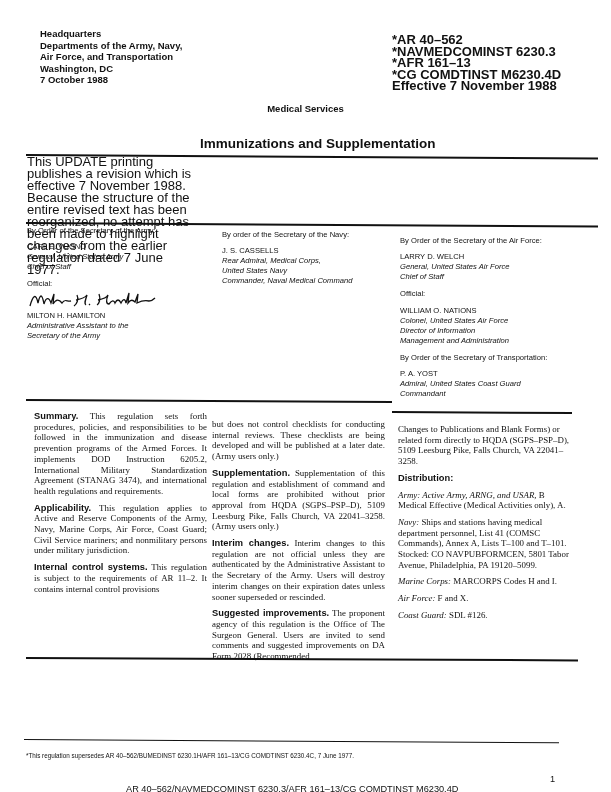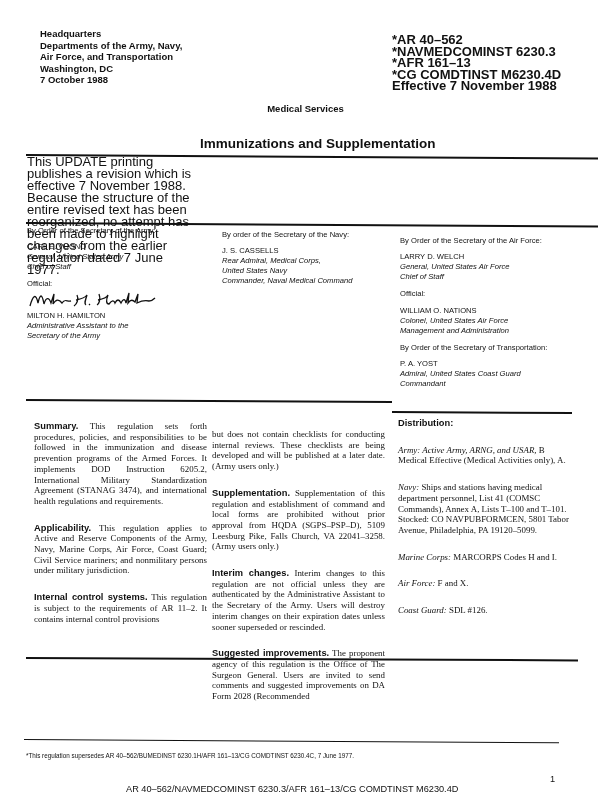--- a/index.html
+++ b/index.html
@@ -14,21 +14,21 @@
     .title { left: 200px; top: 136px; font-size: 13.5px; font-weight: bold; white-space: nowrap; }
     .rule { position: absolute; background: #111; }
     .note { left: 27px; top: 156px; width: 170px; font-size: 13px; line-height: 12px; }
     .order-col { font-size: 7.6px; line-height: 10px; }
     .order-col .lead { margin-bottom: 6px; }
     .order-col .name { }
     .order-col .it { font-style: italic; }
     .order-col .gap { height: 7px; }
     .sig { height: 22px; position: relative; }
     .body-col { font-size: 8.9px; line-height: 10.7px; text-align: justify; }
-    .body-col p { margin: 16px 0 6px 0; }
+    .body-col p { margin: 6px 0 6px 0; }
     .body-col .h { font-family: "Liberation Sans", sans-serif; font-weight: bold; font-size: 9.3px; }
     .body-col .dh { font-family: "Liberation Sans", sans-serif; font-weight: bold; font-size: 9.3px; margin: 0 0 5px 0; }
     .body-col .lbl { font-style: italic; }
     .footnote { left: 26px; top: 752px; font-size: 6.3px; white-space: nowrap; }
     .footer { left: 126px; top: 772px; font-size: 9.2px; white-space: nowrap; margin-top: 12px; }
     .pagenum { left: 550px; top: 774px; font-size: 9.2px; }
   </style>
 </head>
 <body>
 
@@ -86,45 +86,47 @@
 <div class="abs order-col sans" style="left:400px; top:236px; width:200px;">
   <div class="lead">By Order of the Secretary of the Air Force:</div>
   <div class="name">LARRY D. WELCH</div>
   <div class="it">General, United States Air Force</div>
   <div class="it">Chief of Staff</div>
   <div class="gap"></div>
   <div>Official:</div>
   <div class="gap"></div>
   <div class="name">WILLIAM O. NATIONS</div>
   <div class="it">Colonel, United States Air Force</div>
+  <div class="it">Director of Information</div>
   <div class="it">Management and Administration</div>
   <div class="gap"></div>
   <div class="lead">By Order of the Secretary of Transportation:</div>
   <div class="name">P. A. YOST</div>
   <div class="it">Admiral, United States Coast Guard</div>
   <div class="it">Commandant</div>
 </div>
 
 <div class="rule" style="left:26px; top:399px; width:366px; height:1.6px; transform: rotate(0.3deg); transform-origin:left center;"></div>
 <div class="rule" style="left:392px; top:411px; width:180px; height:1.6px; transform: rotate(0.35deg); transform-origin:left center;"></div>
 
 <div class="abs body-col serif" style="left:34px; top:405px; width:173px;">
   <p><span class="h">Summary.</span><span> This regulation sets forth procedures, policies, and responsibilities to be followed in the immunization and disease prevention programs of the Armed Forces. It implements DOD Instruction 6205.2, International Military Standardization Agreement (STANAG 3474), and international health regulations and requirements.</span></p>
   <p><span class="h">Applicability.</span><span> This regulation applies to Active and Reserve Components of the Army, Navy, Marine Corps, Air Force, Coast Guard; Civil Service mariners; and nonmilitary persons under military jurisdiction.</span></p>
   <p><span class="h">Internal control systems.</span><span> This regulation is subject to the requirements of AR 11–2. It contains internal control provisions</span></p>
 </div>
 
 <div class="abs body-col serif" style="left:212px; top:413px; width:173px;">
-  <p>but does not contain checklists for conducting internal reviews. These checklists are being developed and will be published at a later date. (Army users only.)</p>
+  <p>but does not control checklists for conducting internal reviews. These checklists are being developed and will be published at a later date. (Army users only.)</p>
   <p><span class="h">Supplementation.</span><span> Supplementation of this regulation and establishment of command and local forms are prohibited without prior approval from HQDA (SGPS–PSP–D), 5109 Leesburg Pike, Falls Church, VA 22041–3258. (Army users only.)</span></p>
   <p><span class="h">Interim changes.</span><span> Interim changes to this regulation are not official unless they are authenticated by the Administrative Assistant to the Secretary of the Army. Users will destroy interim changes on their expiration dates unless sooner superseded or rescinded.</span></p>
   <p><span class="h">Suggested improvements.</span><span> The proponent agency of this regulation is the Office of The Surgeon General. Users are invited to send comments and suggested improvements on DA Form 2028 (Recommended</span></p>
 </div>
 
 <div class="abs body-col serif" style="left:398px; top:418px; width:176px; text-align:left;">
+  <p>Changes to Publications and Blank Forms) or related form directly to HQDA (SGPS–PSP–D), 5109 Leesburg Pike, Falls Church, VA 22041–3258.</p>
   <div class="dh">Distribution:</div>
   <p><span class="lbl">Army: Active Army, ARNG, and USAR,</span><span> B Medical Effective (Medical Activities only), A.</span></p>
   <p><span class="lbl">Navy:</span><span> Ships and stations having medical department personnel, List 41 (COMSC Commands), Annex A, Lists T–100 and T–101. Stocked: CO NAVPUBFORMCEN, 5801 Tabor Avenue, Philadelphia, PA 19120–5099.</span></p>
   <p><span class="lbl">Marine Corps:</span><span> MARCORPS Codes H and I.</span></p>
   <p><span class="lbl">Air Force:</span><span> F and X.</span></p>
   <p><span class="lbl">Coast Guard:</span><span> SDL #126.</span></p>
 </div>
 
 <div class="rule" style="left:26px; top:657px; width:552px; height:1.6px; transform: rotate(0.25deg); transform-origin:left center;"></div>
 

